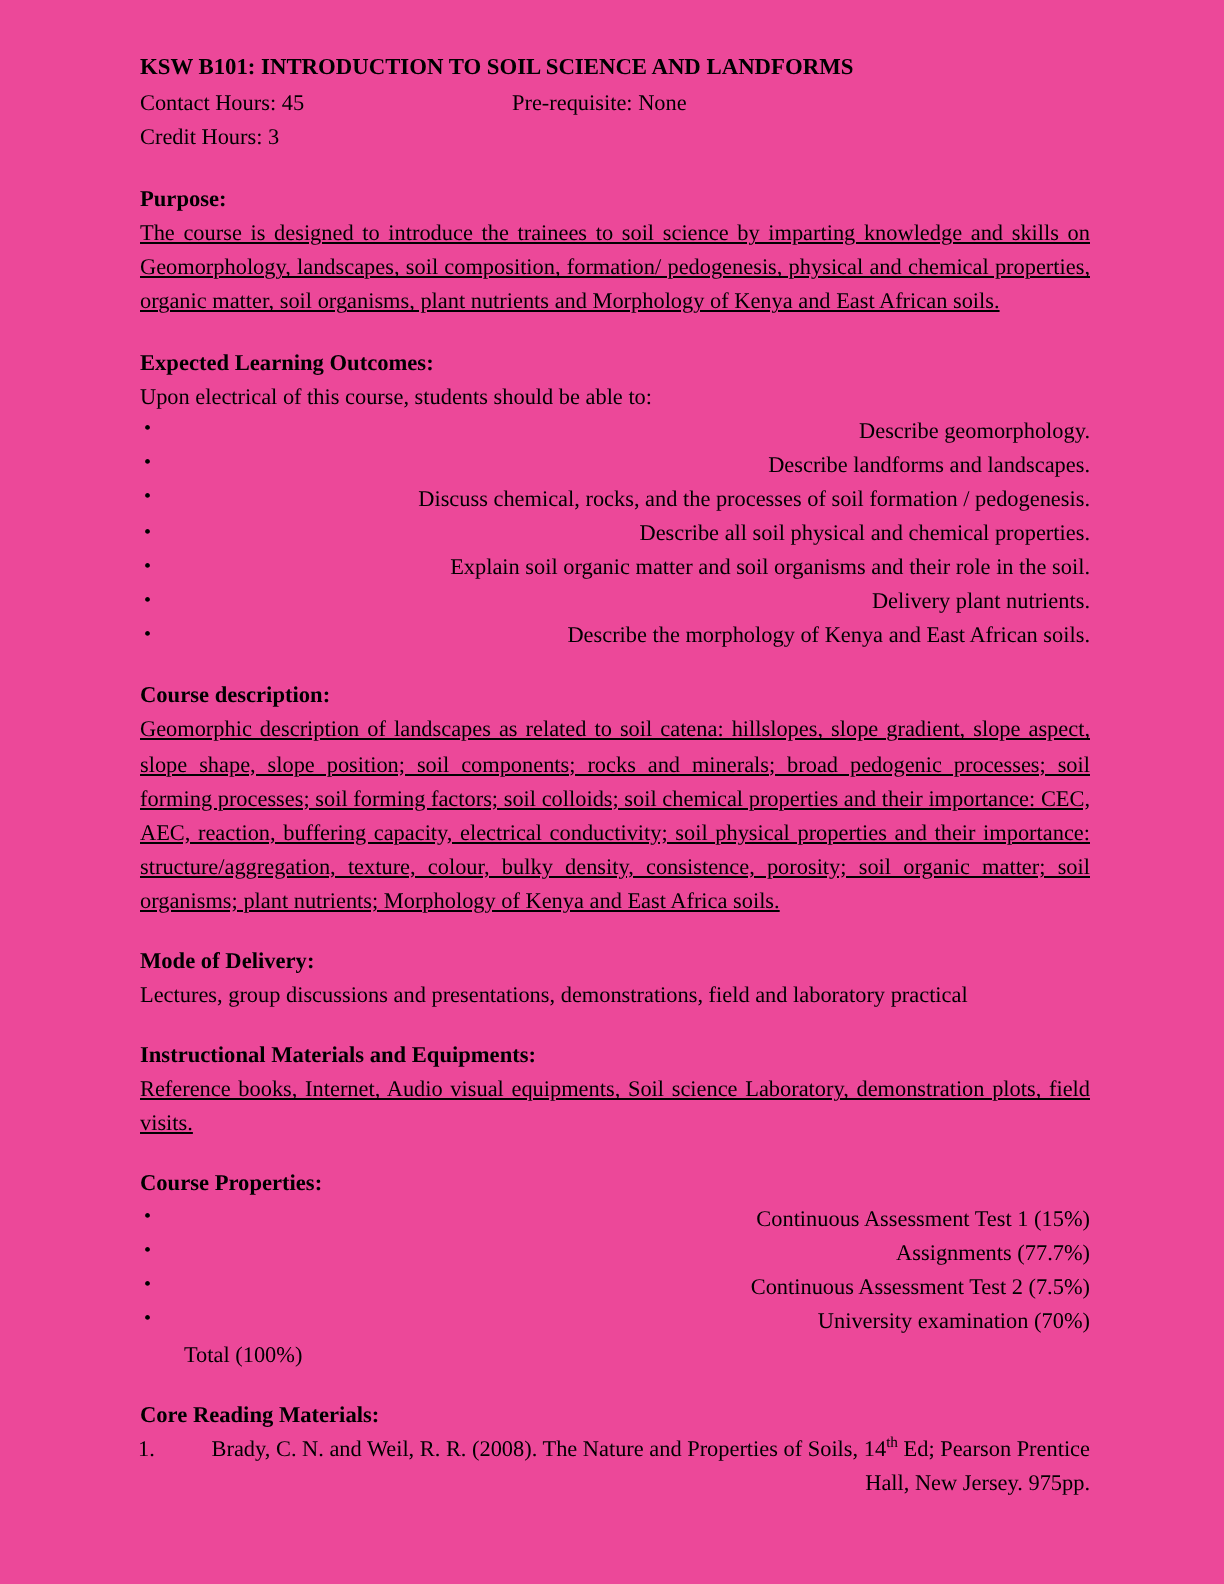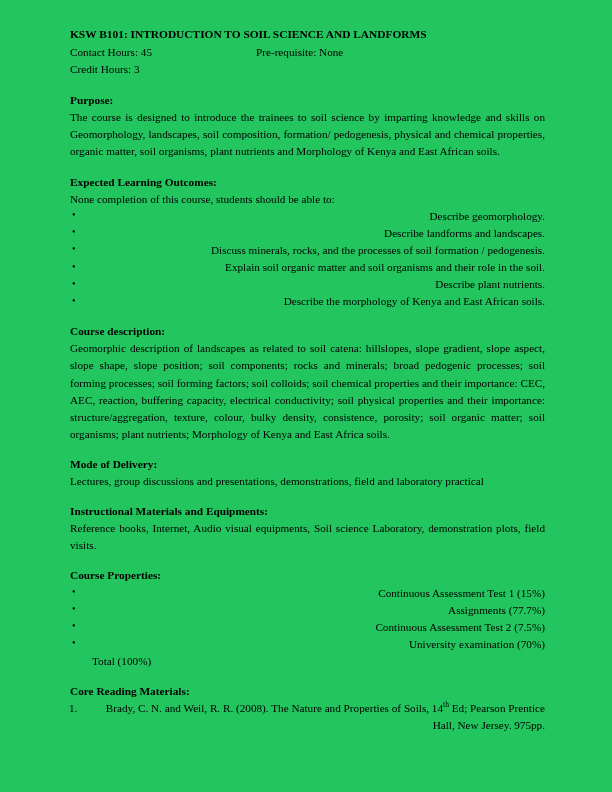--- a/index.html
+++ b/index.html
@@ -14,21 +14,21 @@
     font-family: "Liberation Serif", "DejaVu Serif", serif;
     color: #000000;
     -webkit-font-smoothing: antialiased;
   }
   .page {
     position: relative;
     width: 612px;
     height: 792px;
     box-sizing: border-box;
     padding: 26px 67px 0 70px;
-    background: #22c55e;
+    background: #ec4899;
     overflow: hidden;
   }
   .doc {
     font-size: 11.2px;
     line-height: 1.52;
   }
   .title {
     font-weight: bold;
     font-size: 11.4px;
     line-height: 1.5;
@@ -56,20 +56,21 @@
     padding: 0;
     display: block;
   }
   p.para {
     margin: 0;
     padding: 0;
     text-align: justify;
     text-justify: inter-word;
     line-height: 1.525;
     hyphens: none;
+    text-decoration: underline;
   }
   p.para-left {
     margin: 0;
     padding: 0;
     text-align: left;
     line-height: 1.525;
   }
   ul.bullets {
     list-style: none;
     margin: 0;
@@ -138,27 +139,28 @@
     </div>
 
     <div class="spacer-lg"></div>
 
     <h2 class="sec">Purpose:</h2>
     <p class="para">The course is designed to introduce the trainees to soil science by imparting knowledge and skills on Geomorphology, landscapes, soil composition, formation/ pedogenesis, physical and chemical properties, organic matter, soil organisms, plant nutrients and Morphology of Kenya and East African soils.</p>
 
     <div class="spacer-md"></div>
 
     <h2 class="sec">Expected Learning Outcomes:</h2>
-    <p class="para-left">None completion of this course, students should be able to:</p>
+    <p class="para-left">Upon electrical of this course, students should be able to:</p>
     <ul class="bullets">
       <li>Describe geomorphology.</li>
       <li>Describe landforms and landscapes.</li>
-      <li>Discuss minerals, rocks, and the processes of soil formation / pedogenesis.</li>
+      <li>Discuss chemical, rocks, and the processes of soil formation / pedogenesis.</li>
+      <li>Describe all soil physical and chemical properties.</li>
       <li>Explain soil organic matter and soil organisms and their role in the soil.</li>
-      <li>Describe plant nutrients.</li>
+      <li>Delivery plant nutrients.</li>
       <li>Describe the morphology of Kenya and East African soils.</li>
     </ul>
 
     <div class="spacer-md"></div>
 
     <h2 class="sec">Course description:</h2>
     <p class="para">Geomorphic description of landscapes as related to soil catena: hillslopes, slope gradient, slope aspect, slope shape, slope position; soil components; rocks and minerals; broad pedogenic processes; soil forming processes; soil forming factors; soil colloids; soil chemical properties and their importance: CEC, AEC, reaction, buffering capacity, electrical conductivity; soil physical properties and their importance: structure/aggregation, texture, colour, bulky density, consistence, porosity; soil organic matter; soil organisms; plant nutrients; Morphology of Kenya and  East Africa soils.</p>
 
     <div class="spacer-md"></div>
 

